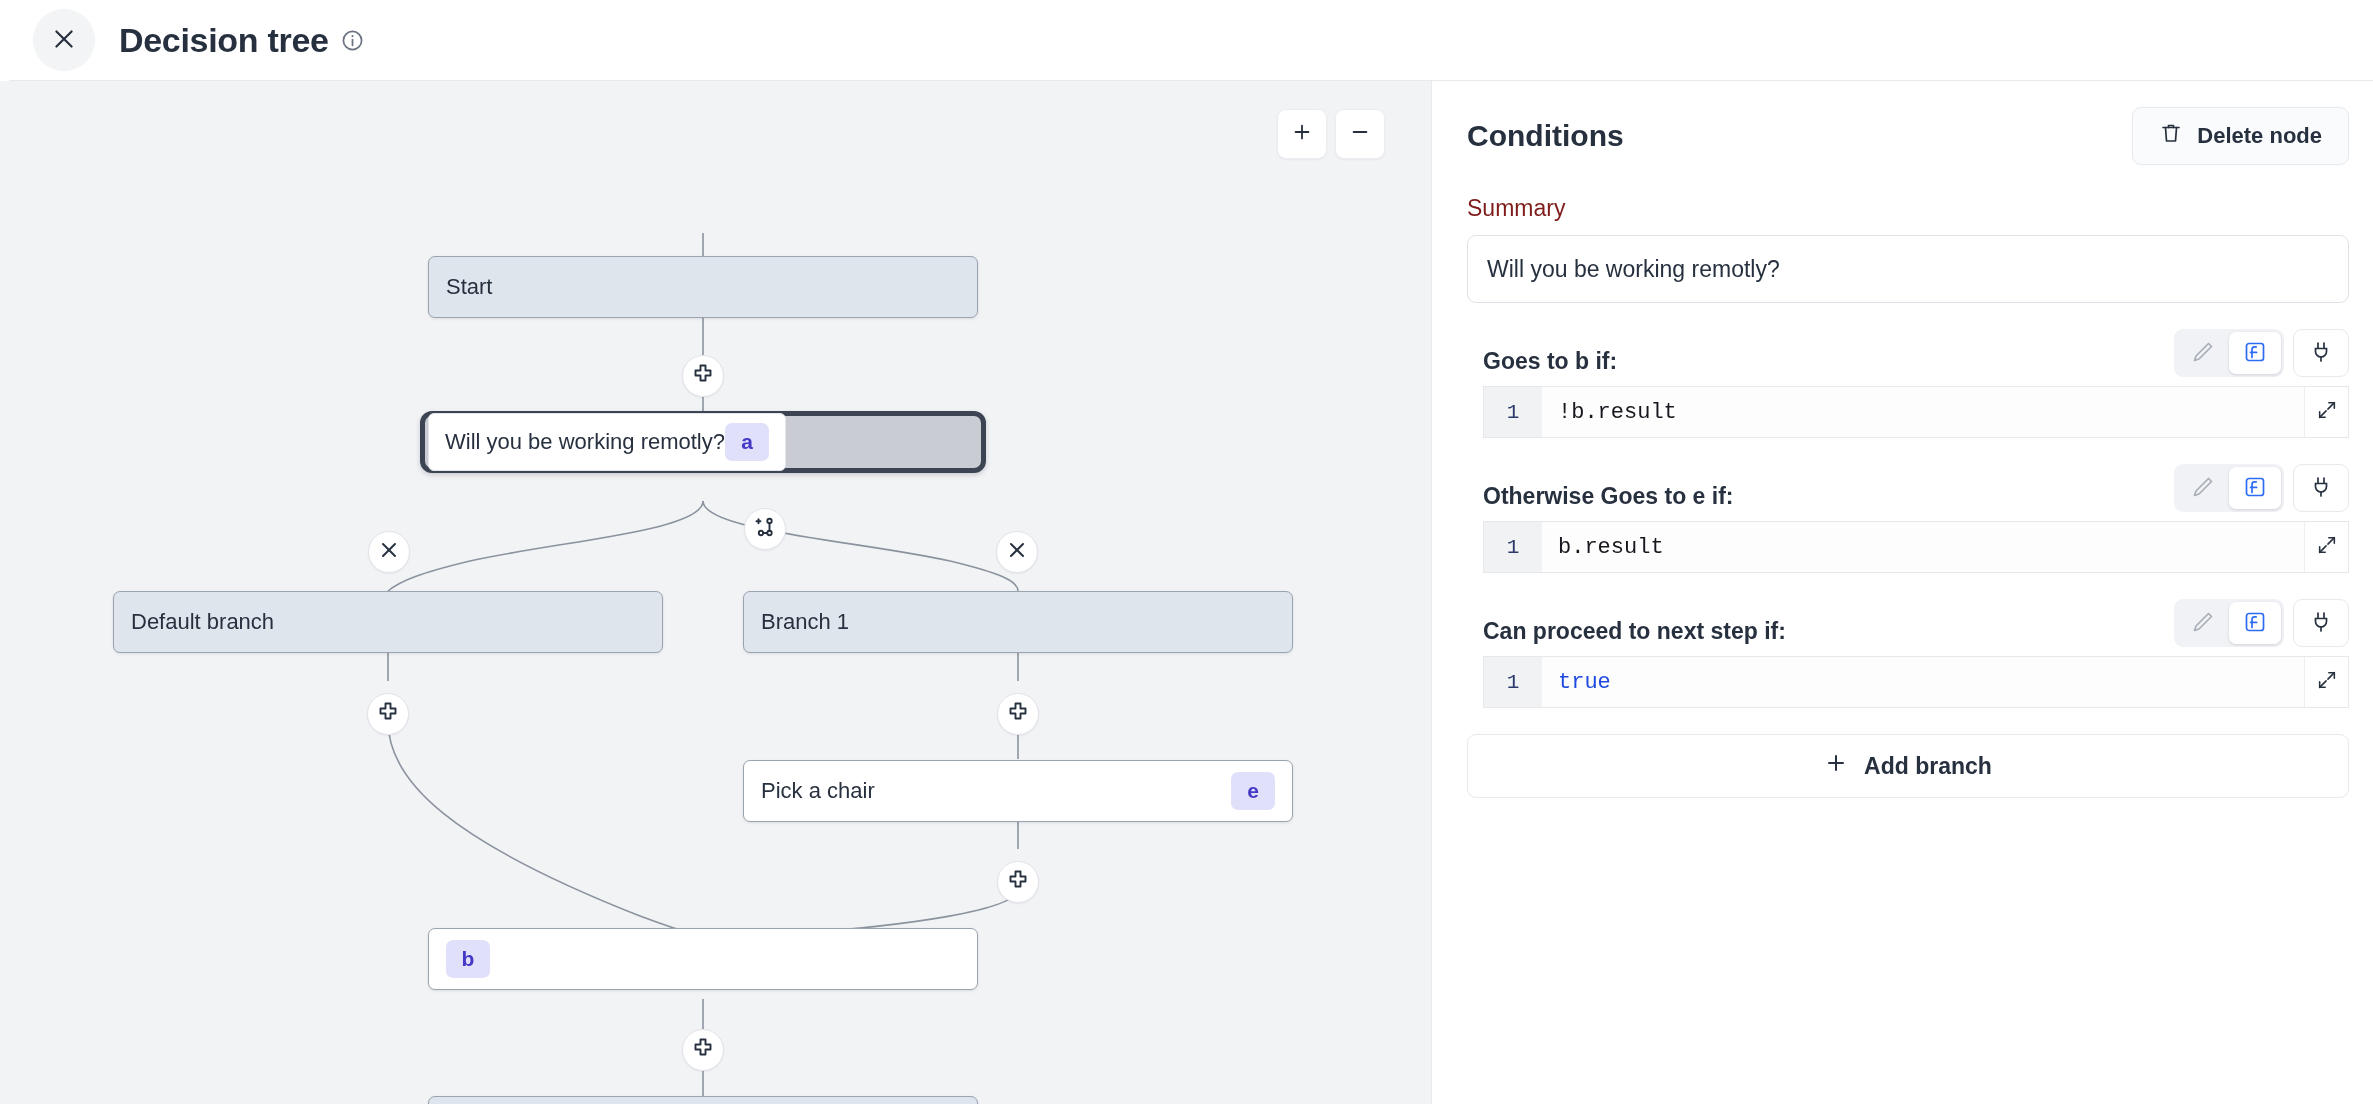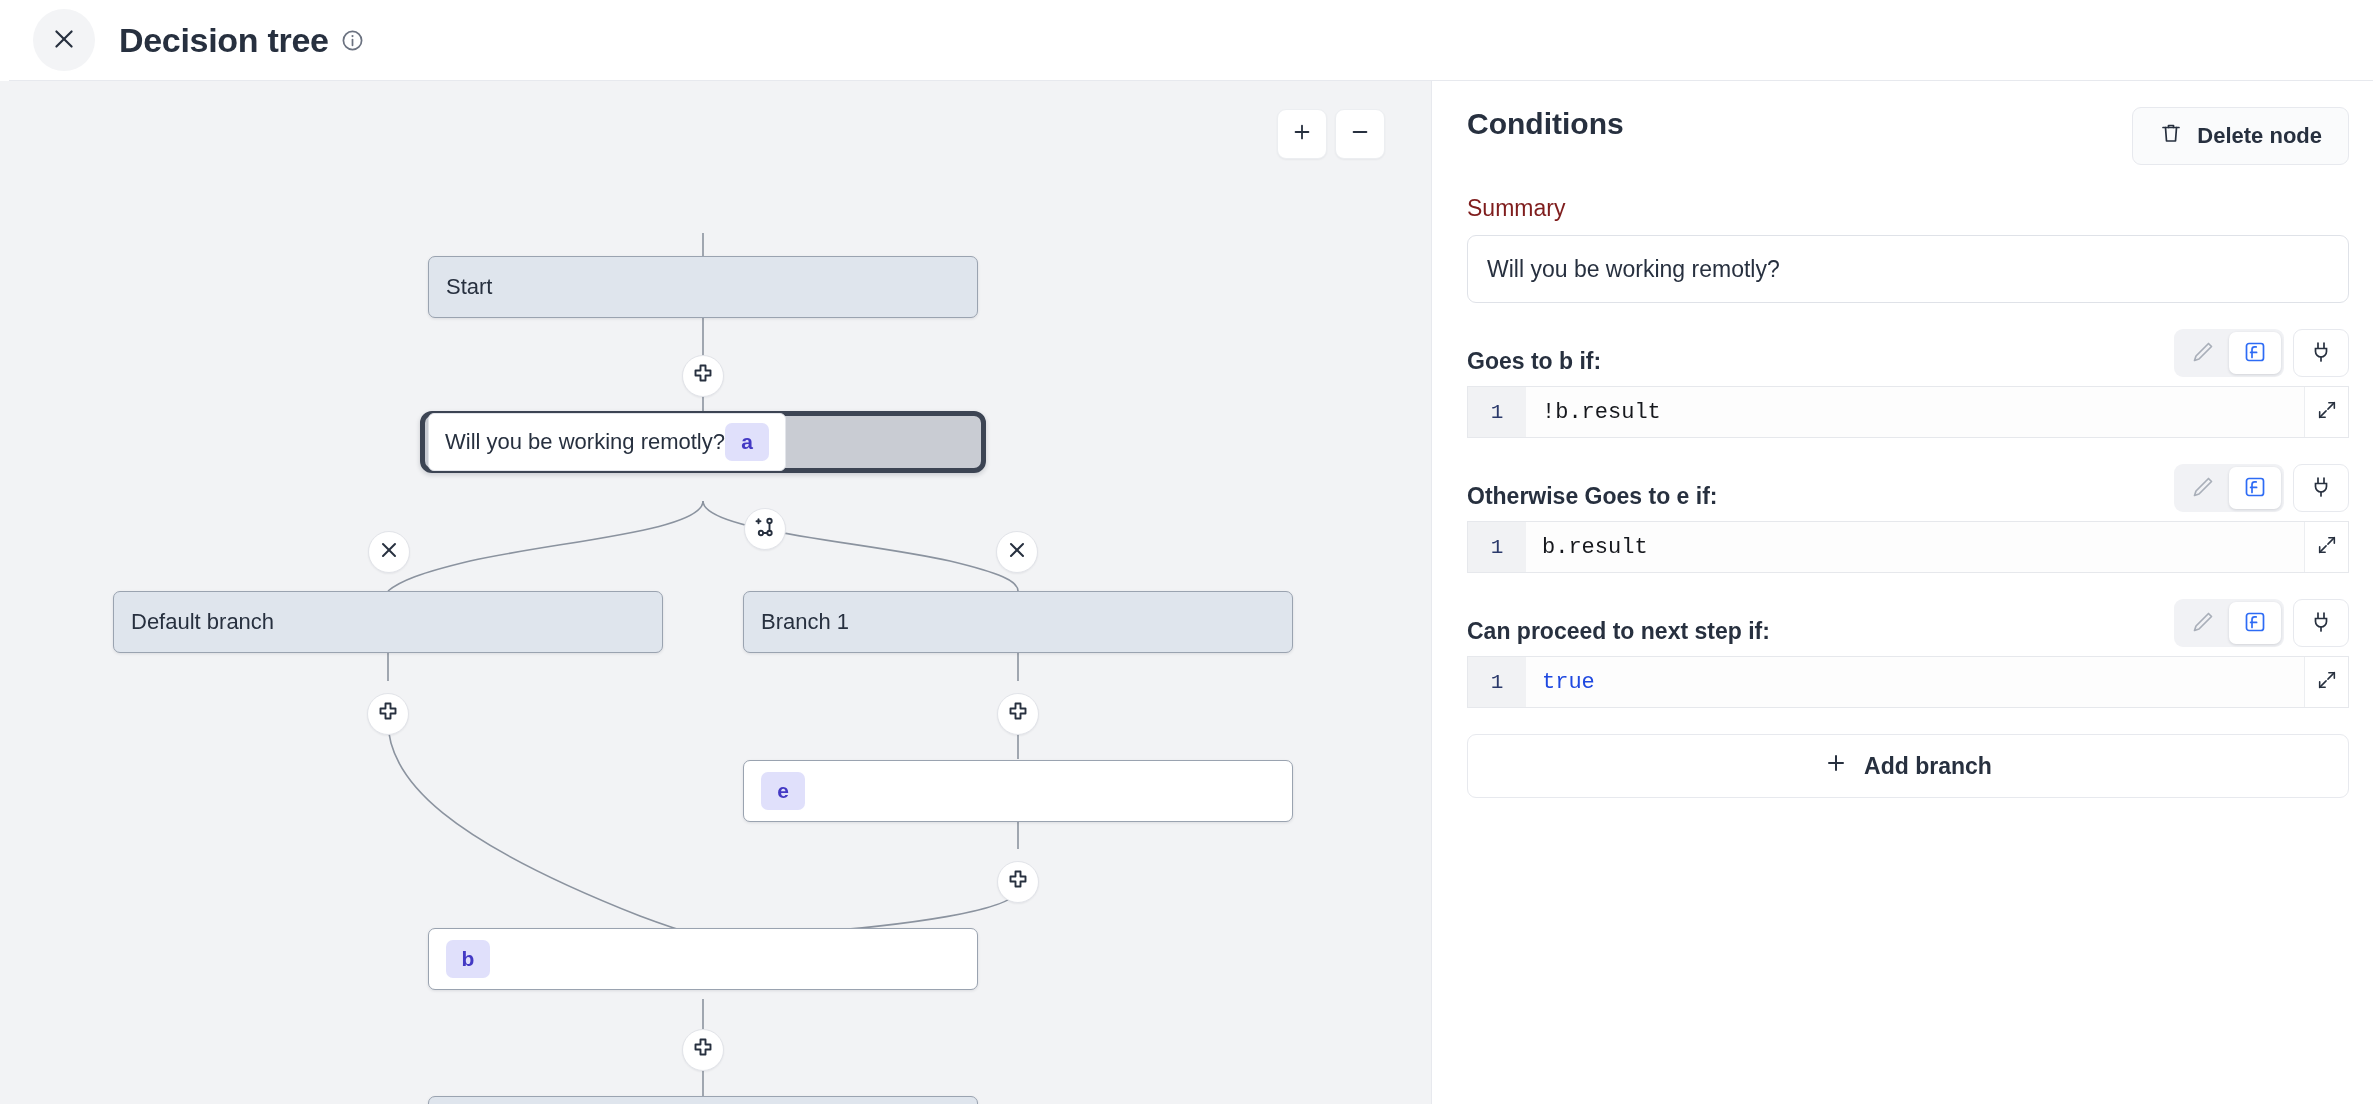--- a/index.html
+++ b/index.html
@@ -112,21 +112,21 @@
   .handle svg { width: 24px; height: 24px; }
 
   
   .panel {
     position: absolute; left: 1433px; top: 81px;
     width: 940px; height: 1023px;
     background: #ffffff;
     padding: 26px 24px 0 34px;
   }
   .panel-head {
-    display: flex; justify-content: space-between;
+    display: flex; align-items: center; justify-content: space-between;
     margin-bottom: 30px;
   }
   .panel-title { font-size: 30px; font-weight: bold; color: #27303f; }
   .delete-node-btn {
     display: flex; align-items: center; gap: 14px;
     height: 58px; padding: 0 26px;
     border-radius: 9px;
     border: 1px solid #e7e9ee; background: #fafbfc;
     font-size: 22px; font-weight: bold; color: #27303f;
     cursor: pointer;
@@ -140,21 +140,21 @@
   .summary-input {
     width: 100%; height: 68px;
     border: 1px solid #dfe2e8; border-radius: 9px;
     background: #ffffff;
     font-size: 23px; color: #27303f;
     padding: 0 19px;
     font-family: "Liberation Sans", sans-serif;
     outline: none;
   }
 
-  .cond-block { margin-top: 28px; position: relative; }
+  .cond-block { margin-top: 28px; position: relative; margin-left: 16px; }
   .cond-row-top {
     display: flex; align-items: flex-end; justify-content: space-between;
     margin-bottom: 9px; height: 46px;
   }
   .cond-label { font-size: 23px; font-weight: bold; color: #27303f; padding-bottom: 2px; }
   .cond-tools { display: flex; align-items: center; gap: 9px; }
   .seg {
     display: flex; align-items: center;
     background: #f1f2f5; border-radius: 9px; padding: 3px;
   }
@@ -344,20 +344,21 @@
     </div>
     <div class="handle" style="left:997px; top:612px;">
       <span>
         <svg viewBox="0 0 24 24" fill="none" stroke="#27303f" stroke-width="1.9" stroke-linejoin="round">
           <path d="M9.5 3.5 h5 v5 h5 v5 h-5 v5 h-5 v-5 h-5 v-5 h5 z"></path>
         </svg>
       </span>
     </div>
 
     <div class="node step" style="left:743px; top:679px; width:550px;">
+      <span class="label">Pick a chair</span>
       <span class="badge">e</span>
     </div>
     <div class="handle" style="left:997px; top:780px;">
       <span>
         <svg viewBox="0 0 24 24" fill="none" stroke="#27303f" stroke-width="1.9" stroke-linejoin="round">
           <path d="M9.5 3.5 h5 v5 h5 v5 h-5 v5 h-5 v-5 h-5 v-5 h5 z"></path>
         </svg>
       </span>
     </div>
 

